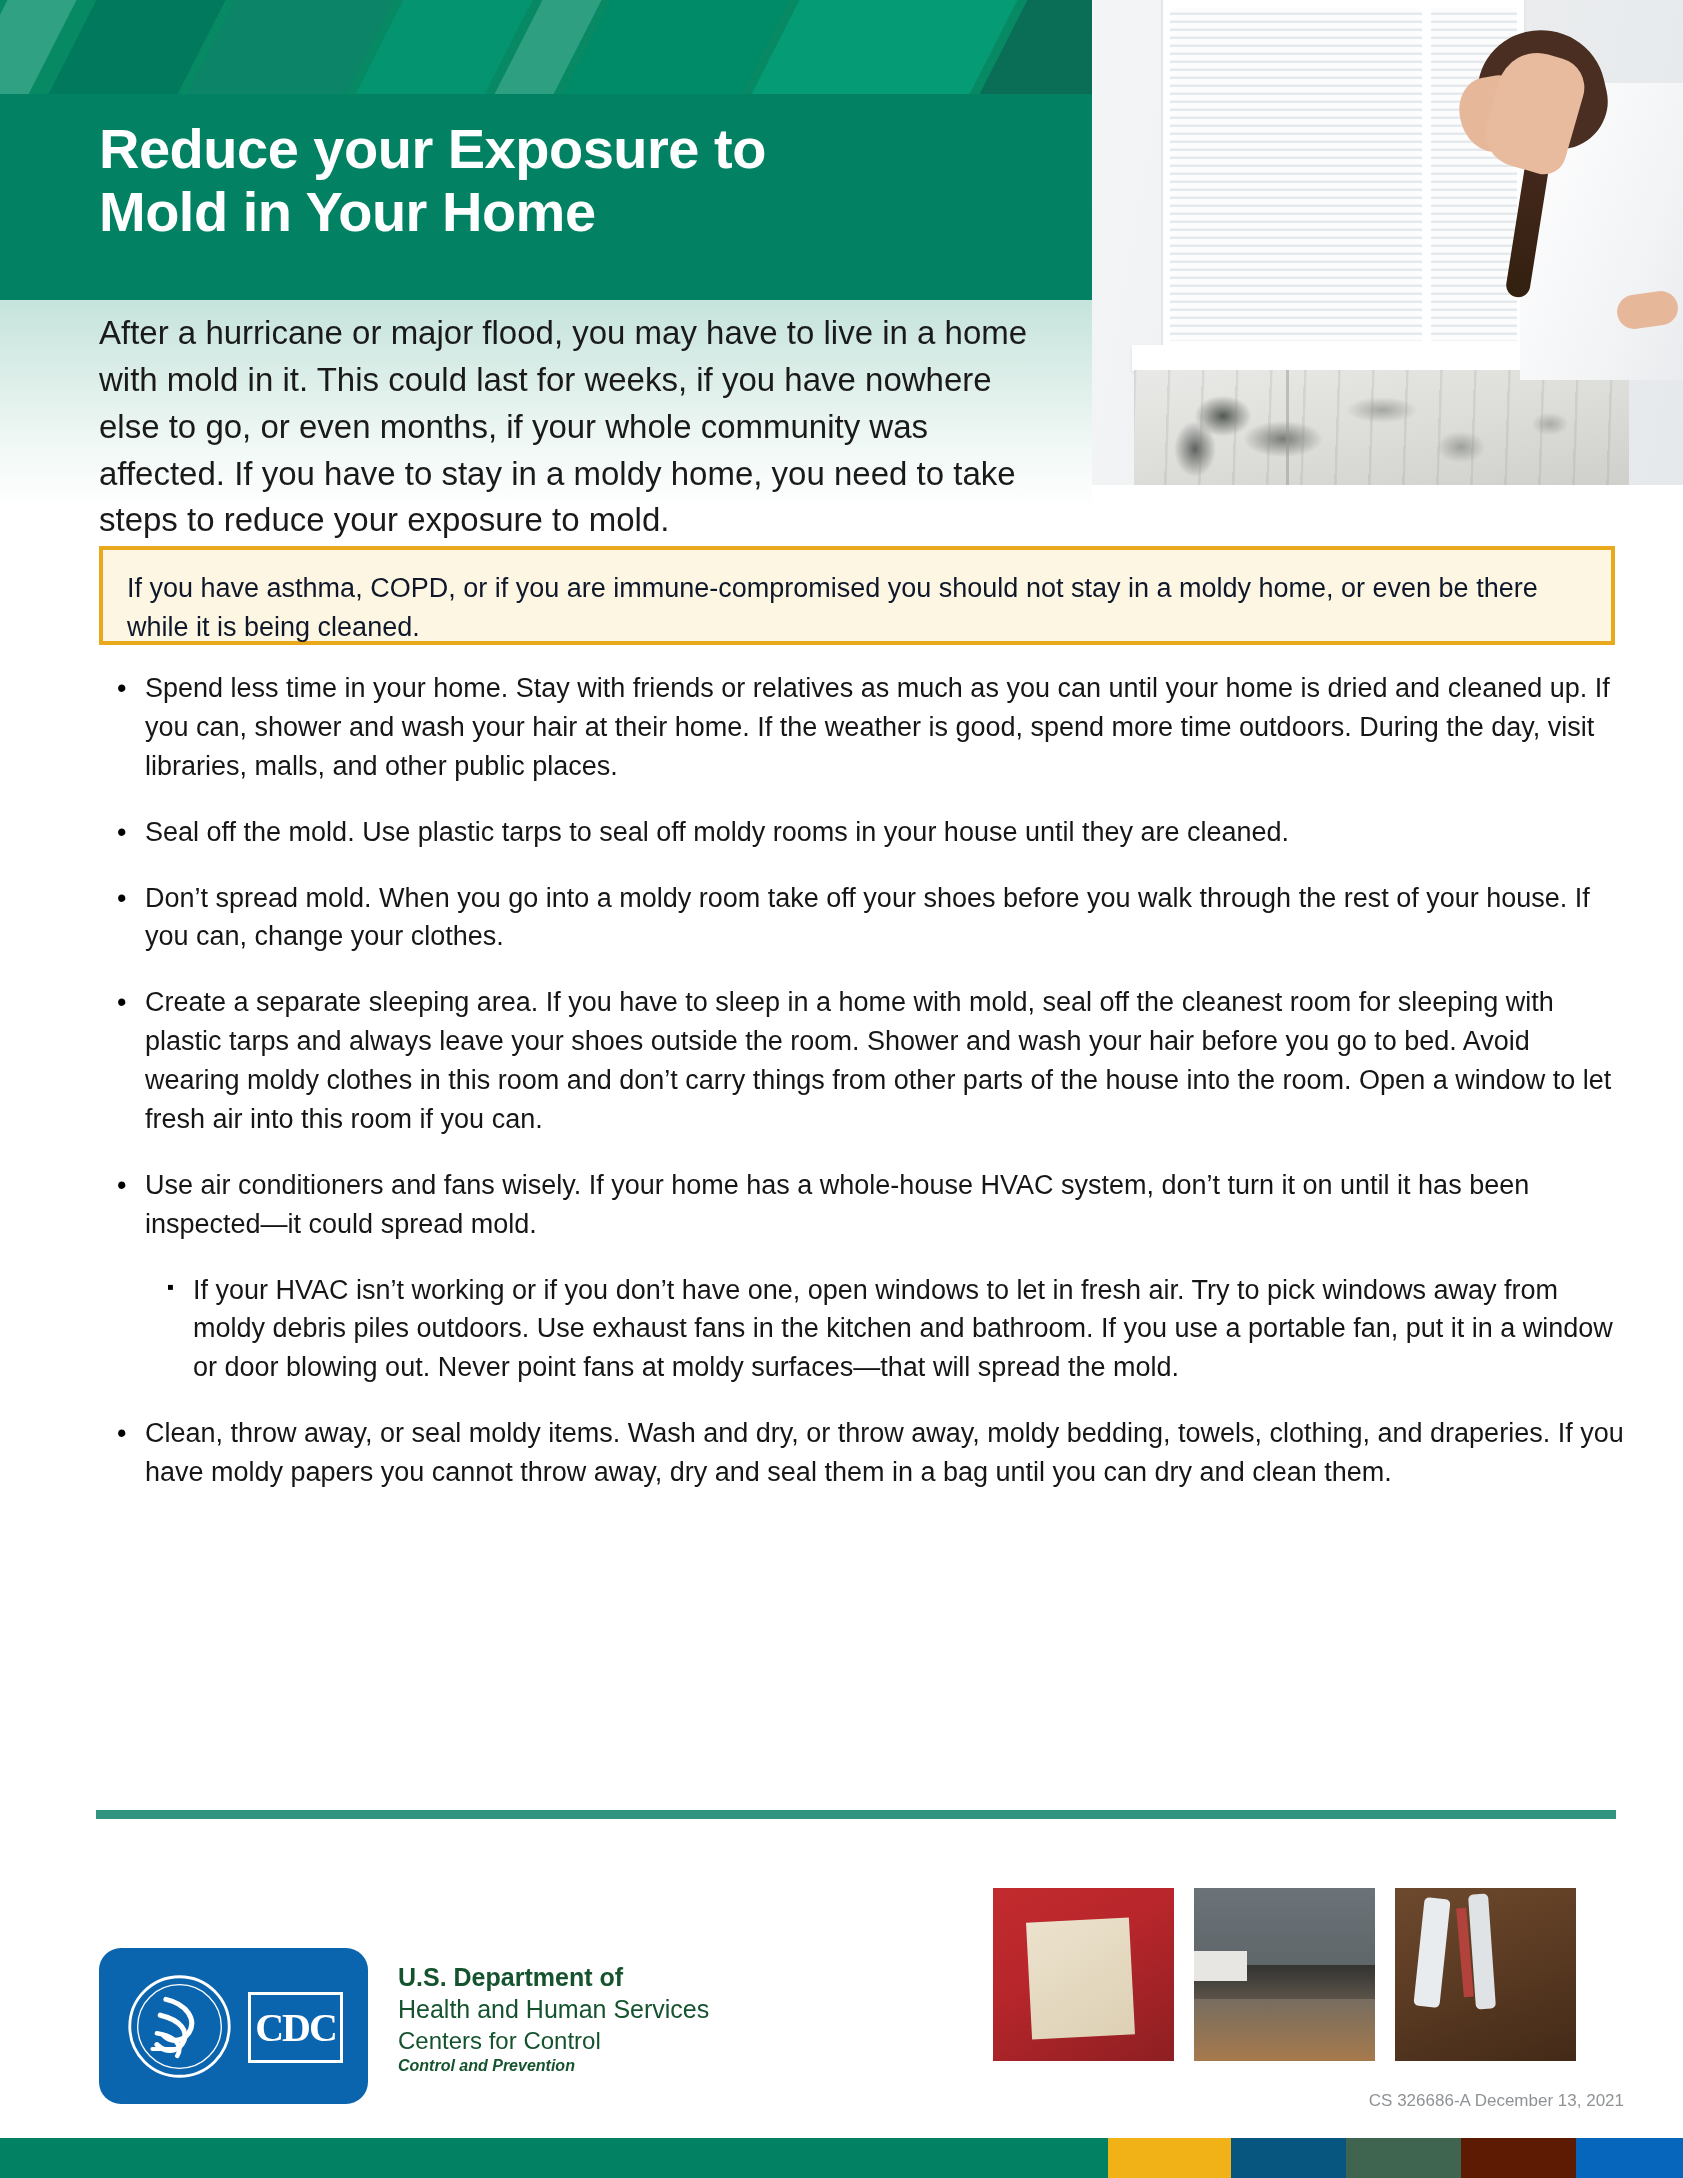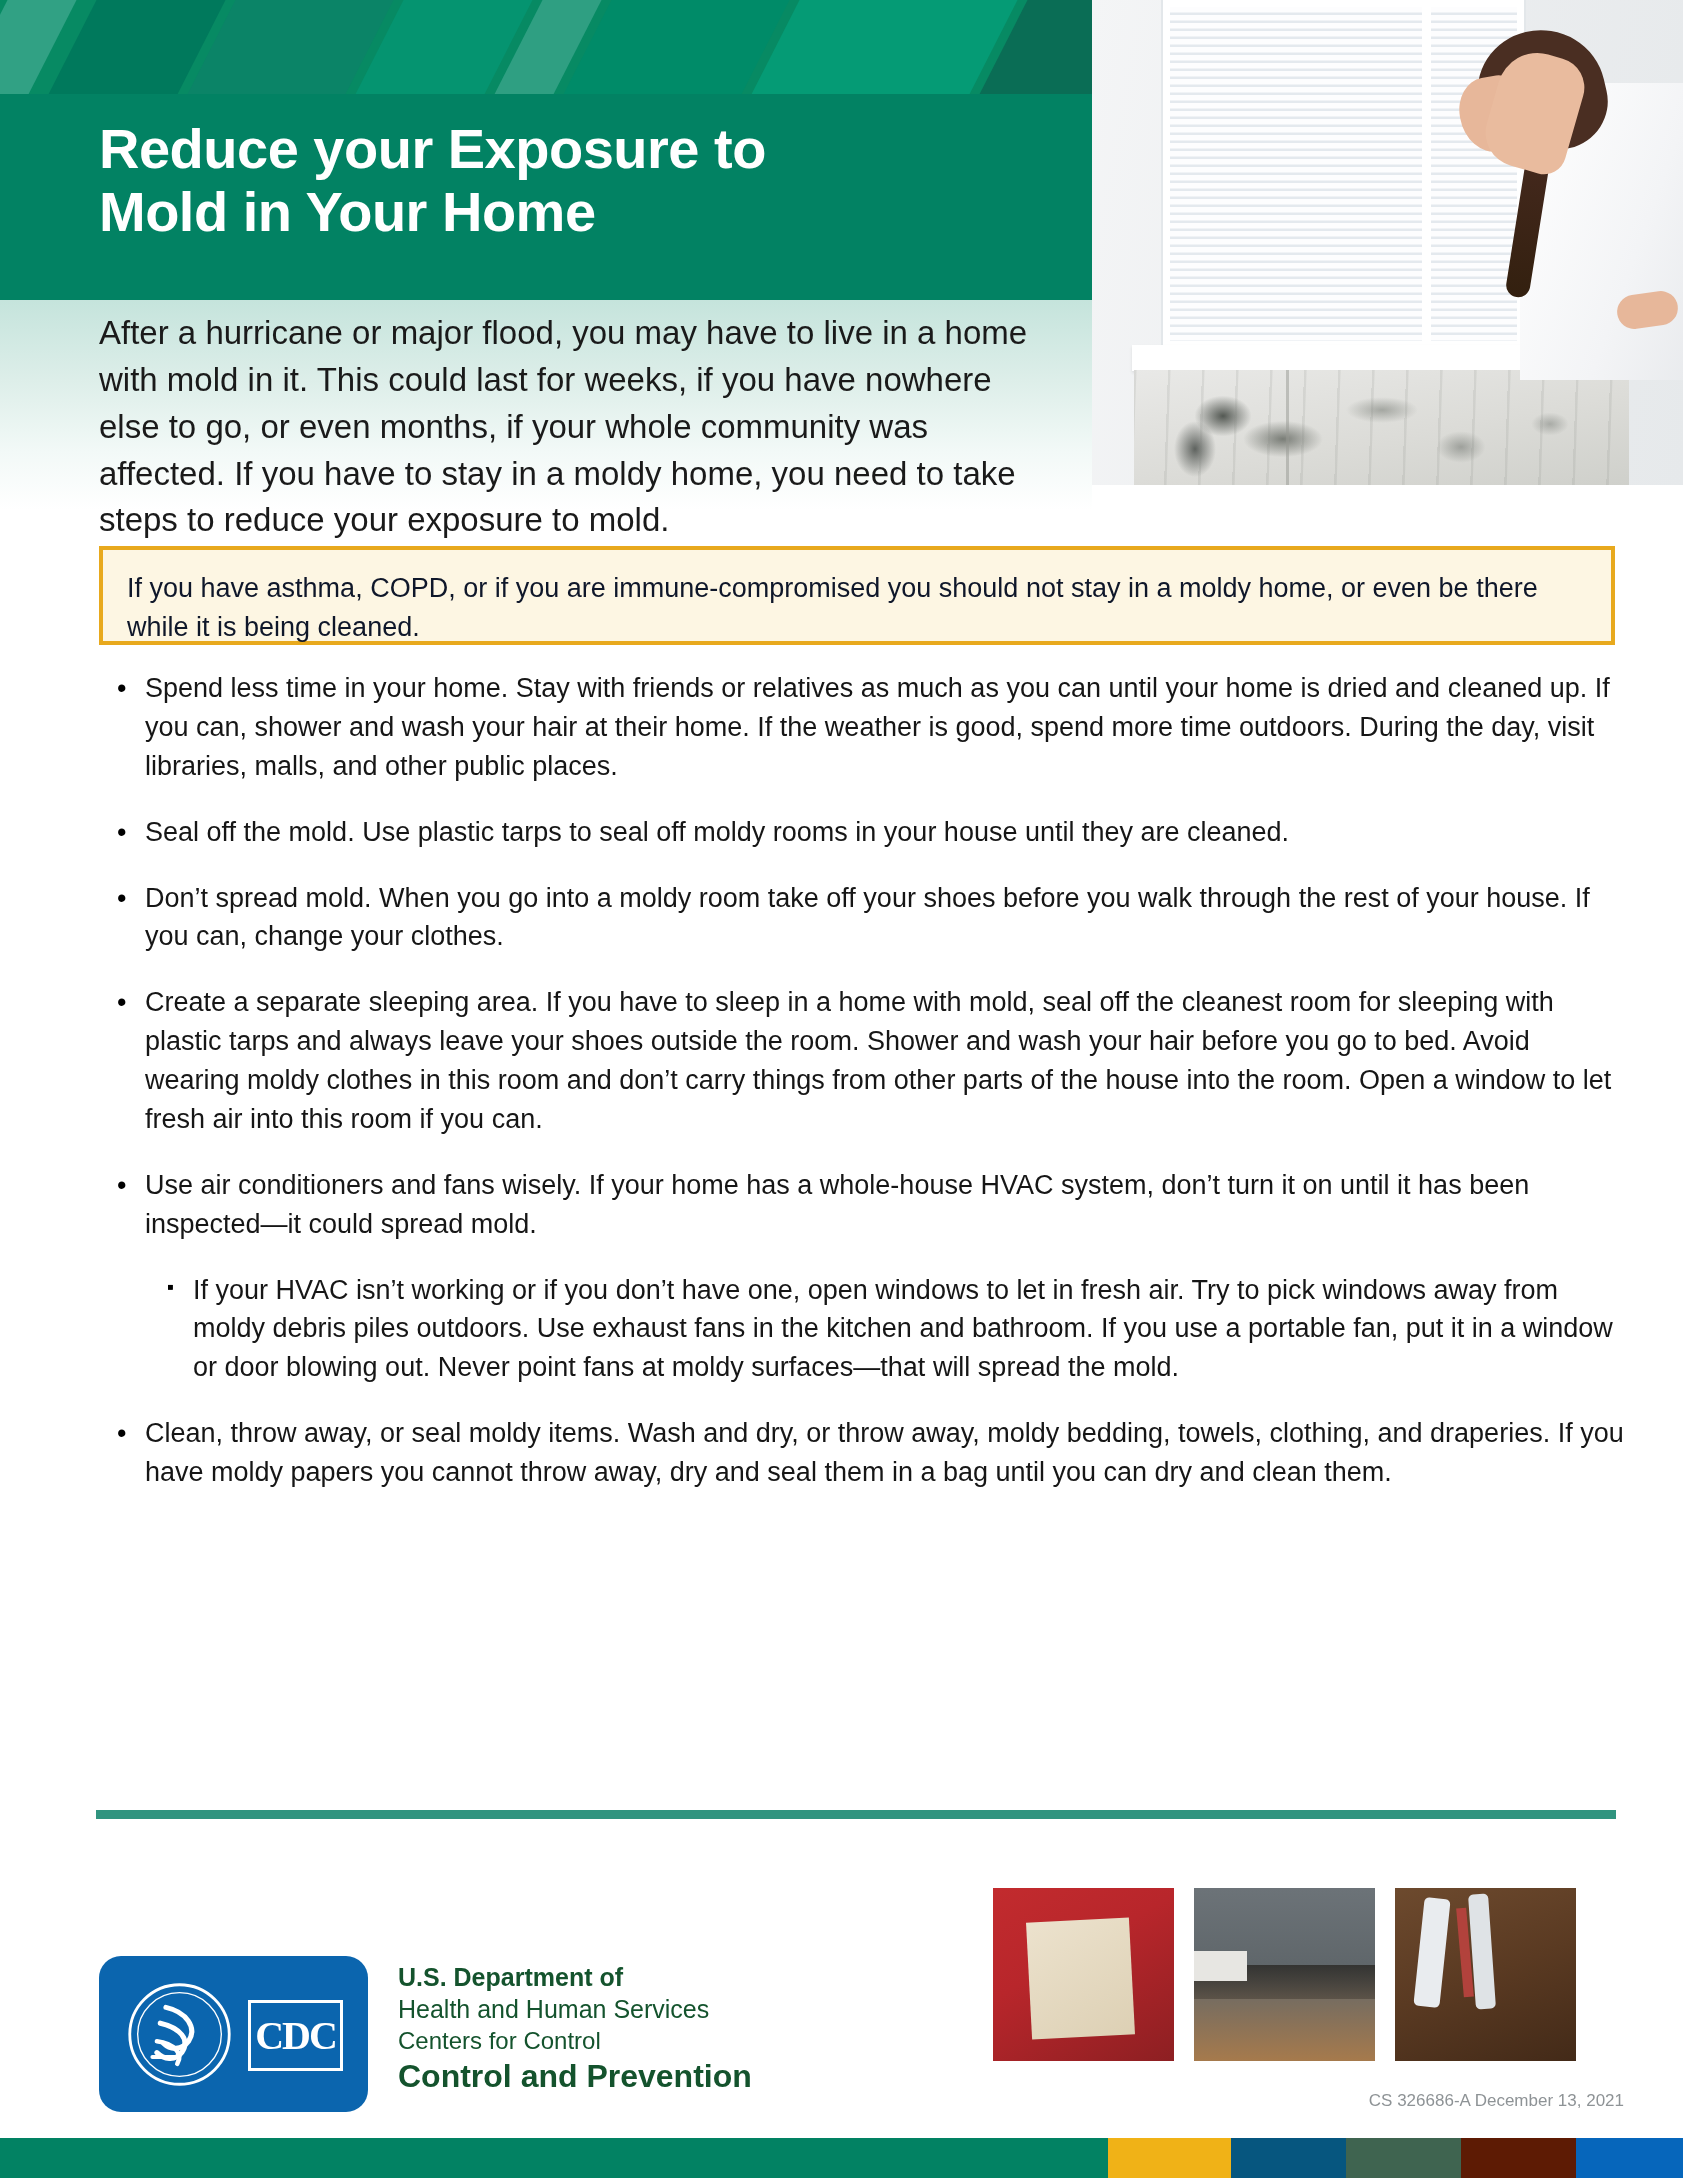--- a/index.html
+++ b/index.html
@@ -111,37 +111,37 @@
   }
   .bullet.sub .mk { left:20px; top:2px; font-size:19px; }
   .bullet .tx { font-size:27px; line-height:1.44; color:#161616; }
 
   
   .divider { position:absolute; left:96px; top:1810px; width:1520px; height:9px; background:#30947f; }
 
   
   .logo-box {
     position:absolute; left:99px; top:1948px; width:269px; height:156px;
-    background:#0b65ae; border-radius:22px;margin-top:8px;
+    background:#0b65ae; border-radius:22px;
   }
   .hhs-seal { position:absolute; left:24px; top:22px; width:113px; height:113px; }
   .cdc-mark {
     position:absolute; left:149px; top:44px; width:95px; height:71px;
     border:3px solid #ffffff;
   }
   .cdc-letters {
     position:absolute; inset:0; color:#fff; font-weight:bold;
     font-size:40px; letter-spacing:-2px; text-align:center; line-height:65px;
     font-family:"Liberation Serif", serif;
   }
   .logo-text { position:absolute; left:398px; top:1961px; width:416px; color:#14532d; }
   .lt1 { font-size:25px; font-weight:bold; line-height:1.28; }
   .lt2 { font-size:25px; font-weight:normal; line-height:1.28; }
   .lt3 { font-size:24px; line-height:1.30; }
-  .lt4 { font-size:32px; font-weight:bold; line-height:1.30; }
+  .lt4 { font-size:16px; font-weight:bold; line-height:1.30;font-style:italic; }
 
   
   .fphoto { position:absolute; top:1888px; width:181px; height:173px; overflow:hidden; }
   .fp1 { left:993px; background:linear-gradient(150deg,#c22b2e 0%,#b8262b 40%,#8d1f22 100%); }
   .fp1 .box { position:absolute; left:36px; top:32px; width:103px; height:117px; background:linear-gradient(150deg,#ece2cd,#ddd0b4); transform:rotate(-3deg); }
   .fp2 { left:1194px; background:linear-gradient(180deg,#6c7378 0%,#5f666a 46%,#a67a4c 100%); }
   .fp2 .band { position:absolute; left:0; top:77px; width:100%; height:34px; background:linear-gradient(180deg,rgba(40,38,34,.78),rgba(70,62,52,.55)); }
   .fp2 .base { position:absolute; left:0; top:63px; width:53px; height:30px; background:#e7e6e2; }
   .fp3 { left:1395px; background:linear-gradient(160deg,#6d4a2e 0%,#5a3a22 50%,#432a18 100%); }
   .fp3 .pipe { position:absolute; left:24px; top:10px; width:26px; height:109px; background:#e9ecef; border-radius:5px; transform:rotate(6deg); }

